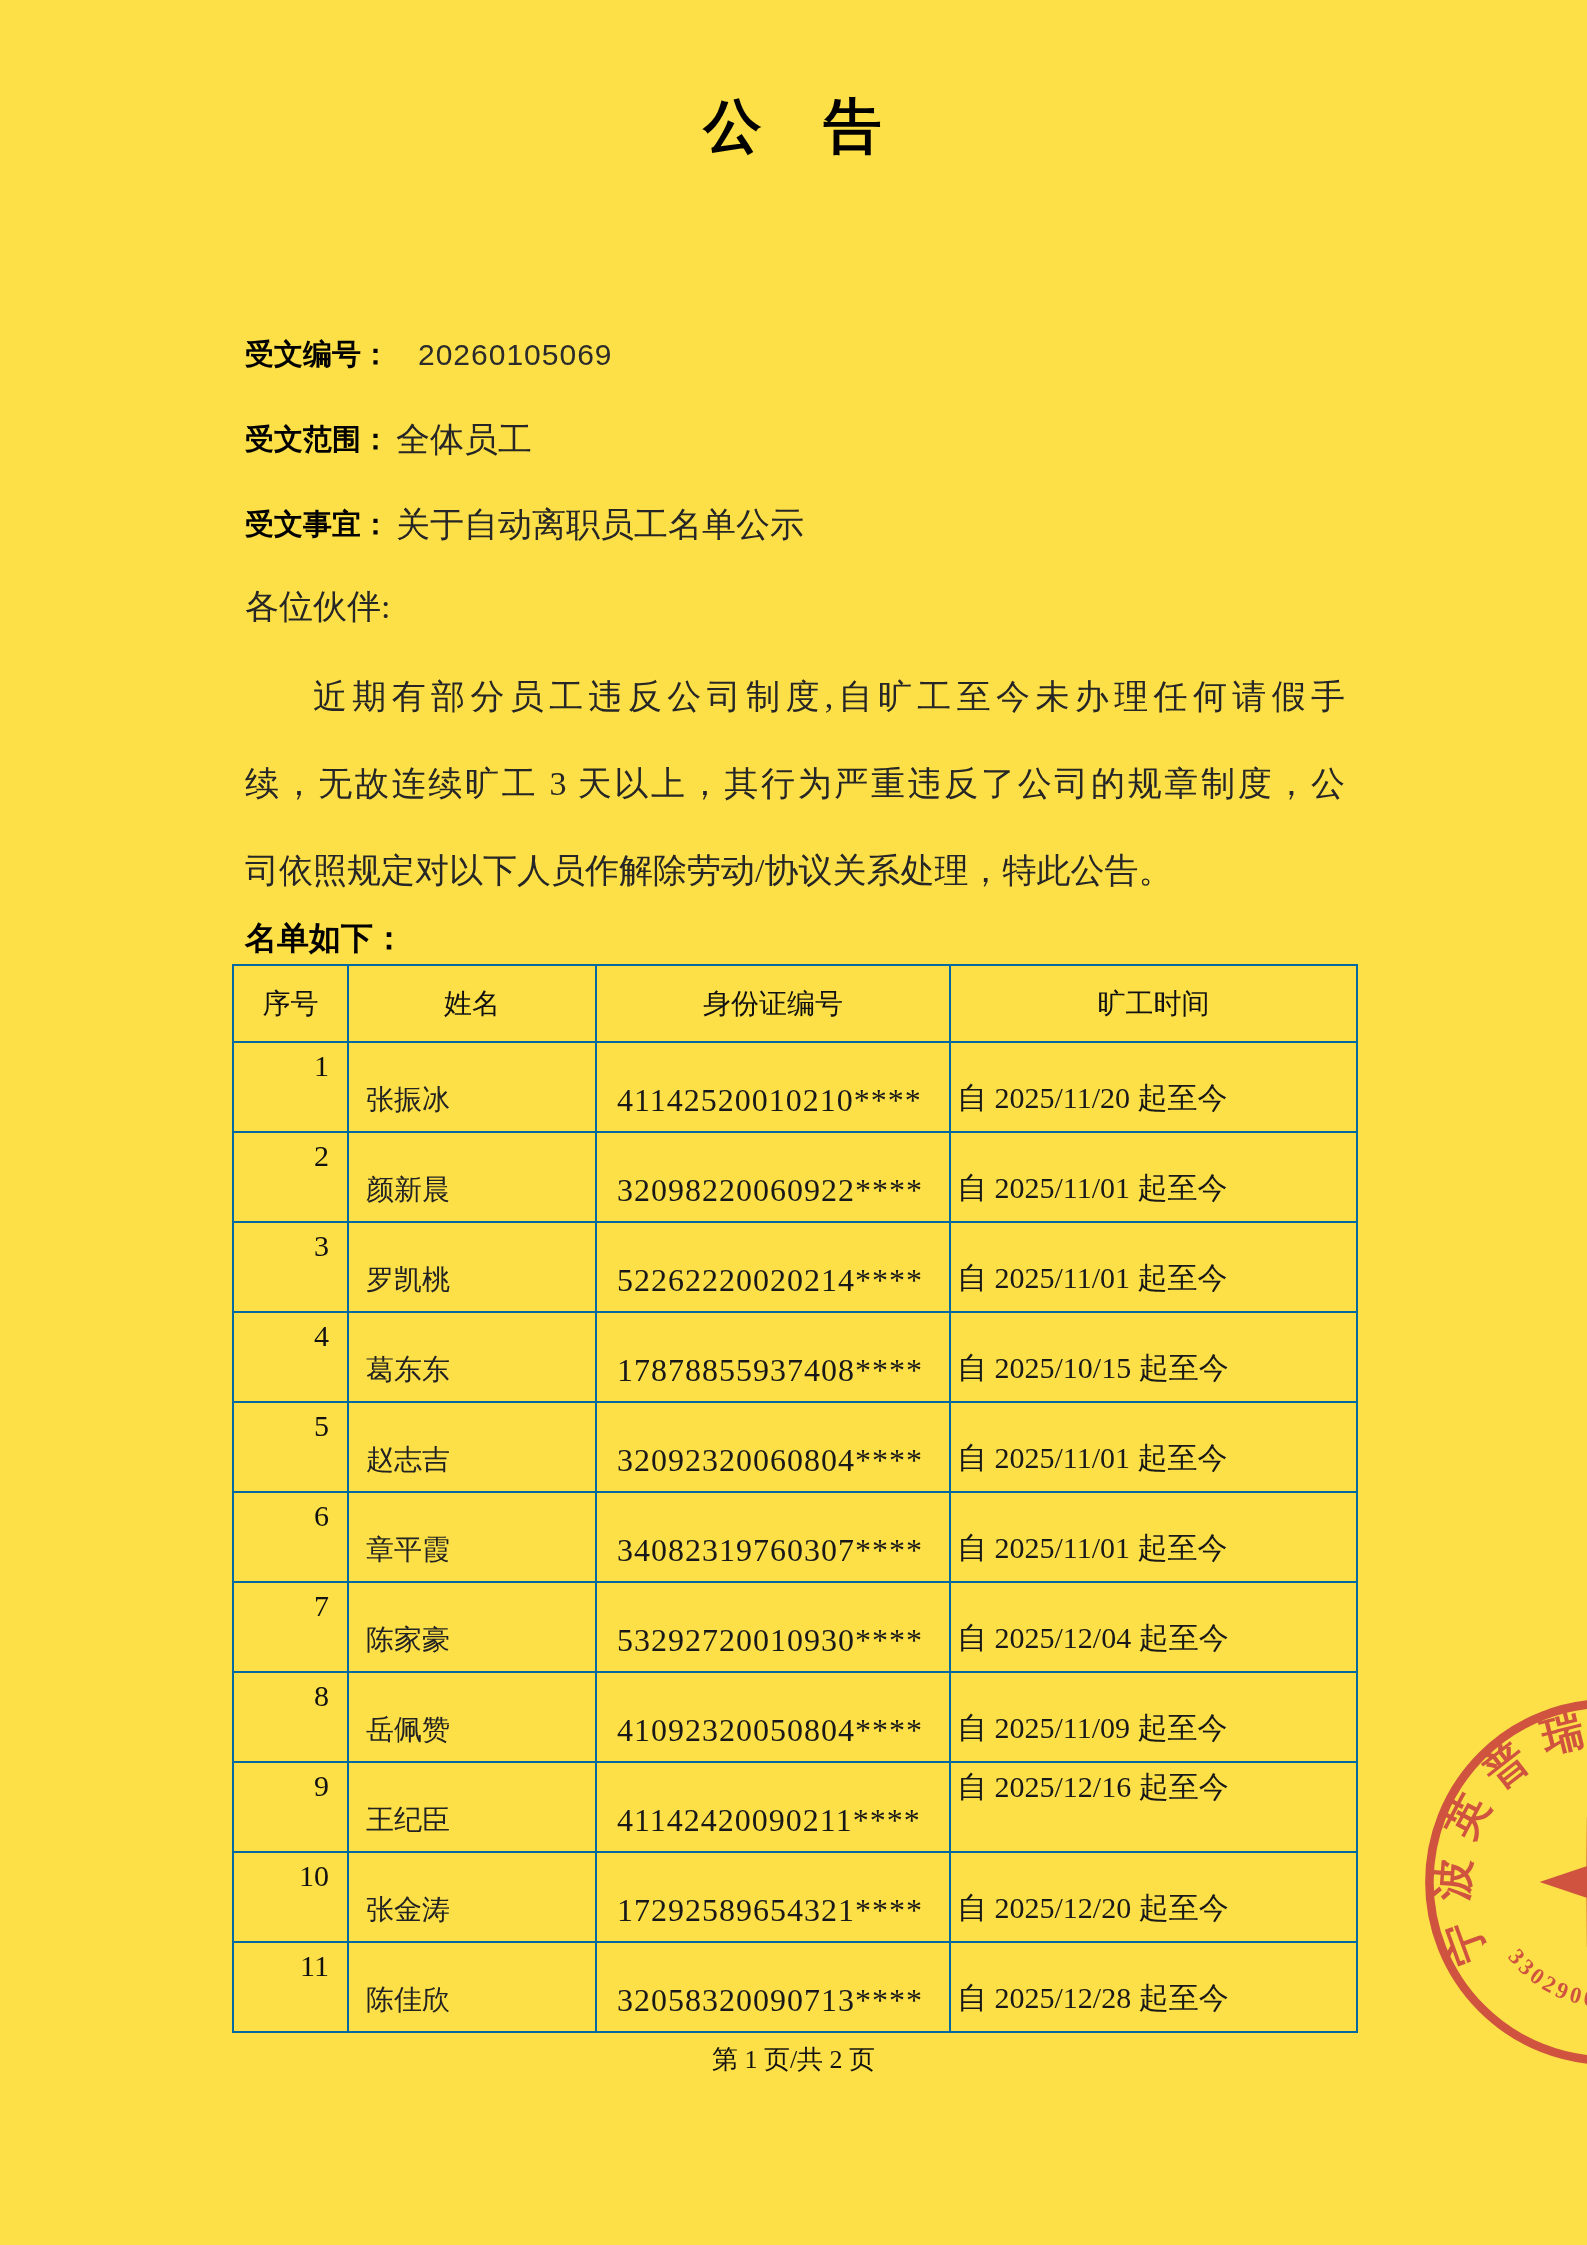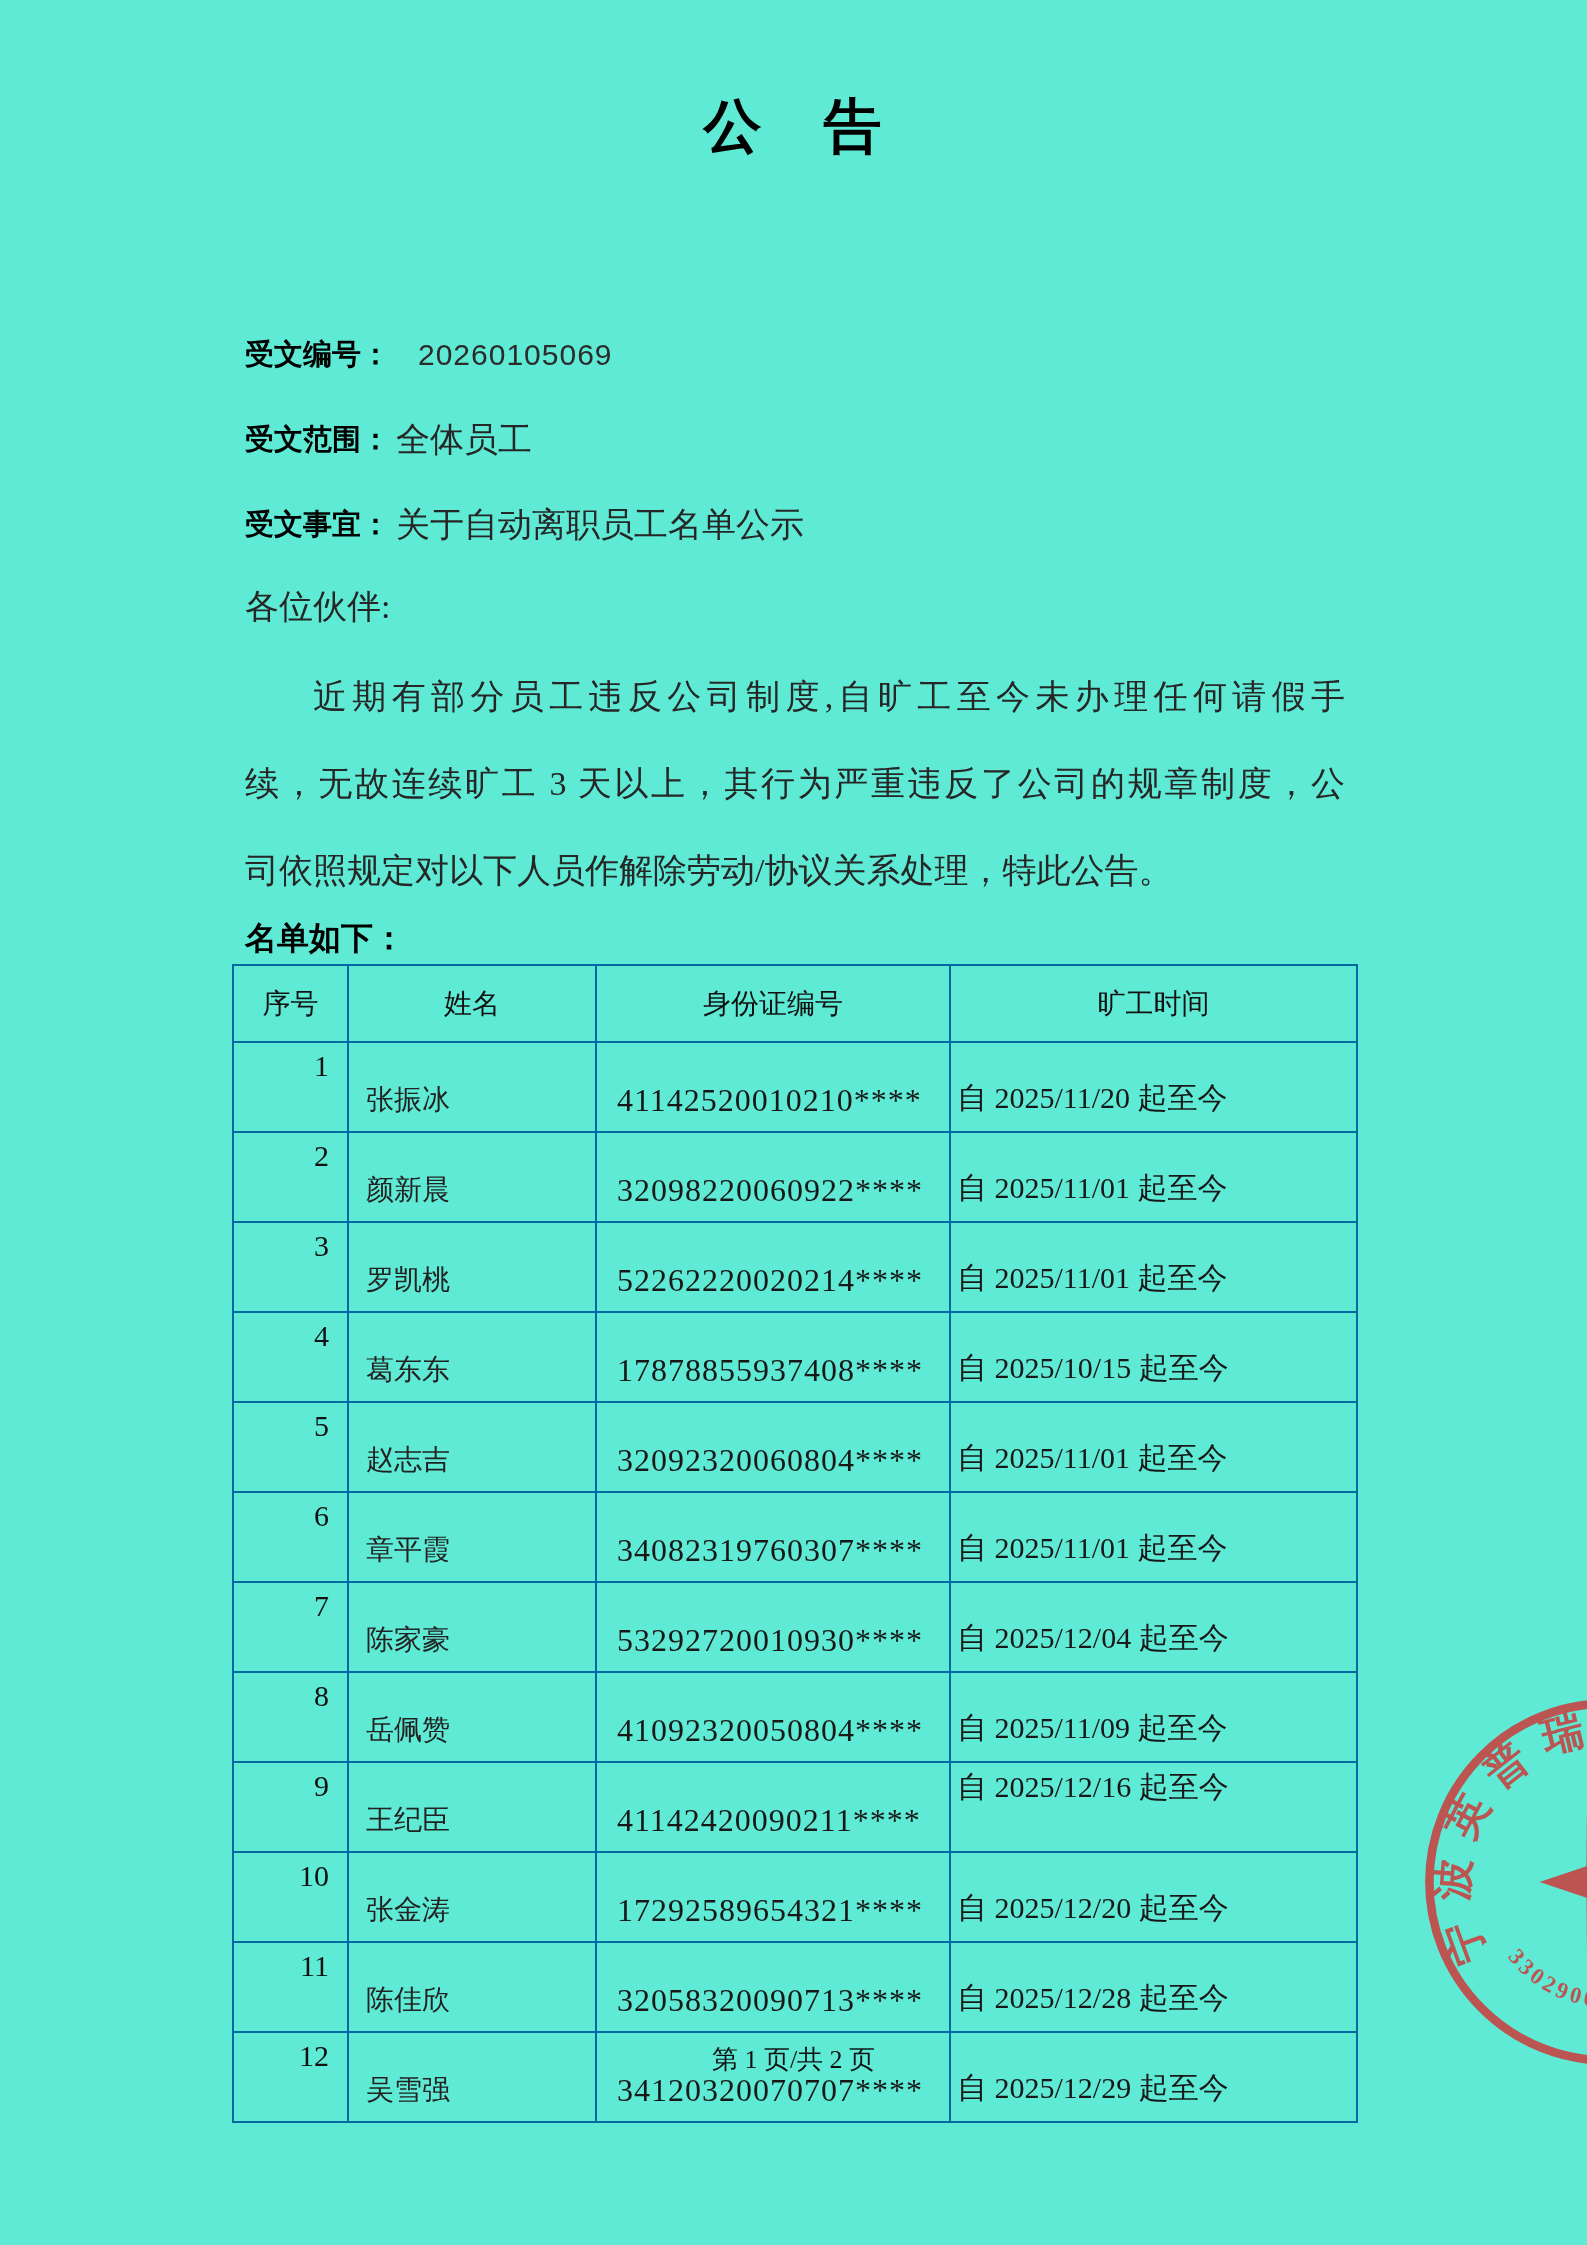--- a/index.html
+++ b/index.html
@@ -1,19 +1,19 @@
 <!DOCTYPE html>
 <html><head>
 <meta charset="utf-8">
 <style>
   html,body{margin:0;padding:0;background:#fff;}
   .page{
     position:relative;
     width:1587px;height:2245px;
-    background:#5eead4;
+    background:#fde047;
     overflow:hidden;
     font-family:"Liberation Serif","DejaVu Serif",serif;
     color:#1a1a1a;
   }
   .doc-title{
     margin:0;
     padding-top:88px;
     text-align:center;
     font-size:58px;
     font-weight:700;
@@ -259,26 +259,20 @@
             <td class="td-name">张金涛</td>
             <td class="td-id">17292589654321****</td>
             <td class="td-period">自 2025/12/20 起至今</td>
           </tr>
           <tr>
             <td class="td-no">11</td>
             <td class="td-name">陈佳欣</td>
             <td class="td-id">32058320090713****</td>
             <td class="td-period">自 2025/12/28 起至今</td>
           </tr>
-          <tr>
-            <td class="td-no">12</td>
-            <td class="td-name">吴雪强</td>
-            <td class="td-id">34120320070707****</td>
-            <td class="td-period">自 2025/12/29 起至今</td>
-          </tr>
         </tbody>
     </table>
   </div>
 
   <div class="page-footer">第 1 页/共 2 页</div>
 
   <svg class="stamp" viewBox="0 0 400 400" xmlns="http://www.w3.org/2000/svg">
     <circle cx="200" cy="200" r="188" fill="none" stroke="#c9403f" stroke-width="9"></circle>
     <polygon points="200,128 183.5,177.3 131.5,177.8 173.4,208.7 157.7,258.2 200,228 242.3,258.2 226.6,208.7 268.5,177.8 216.5,177.3" fill="#c9403f" transform="rotate(-18 200 200)"></polygon>
     <defs>

